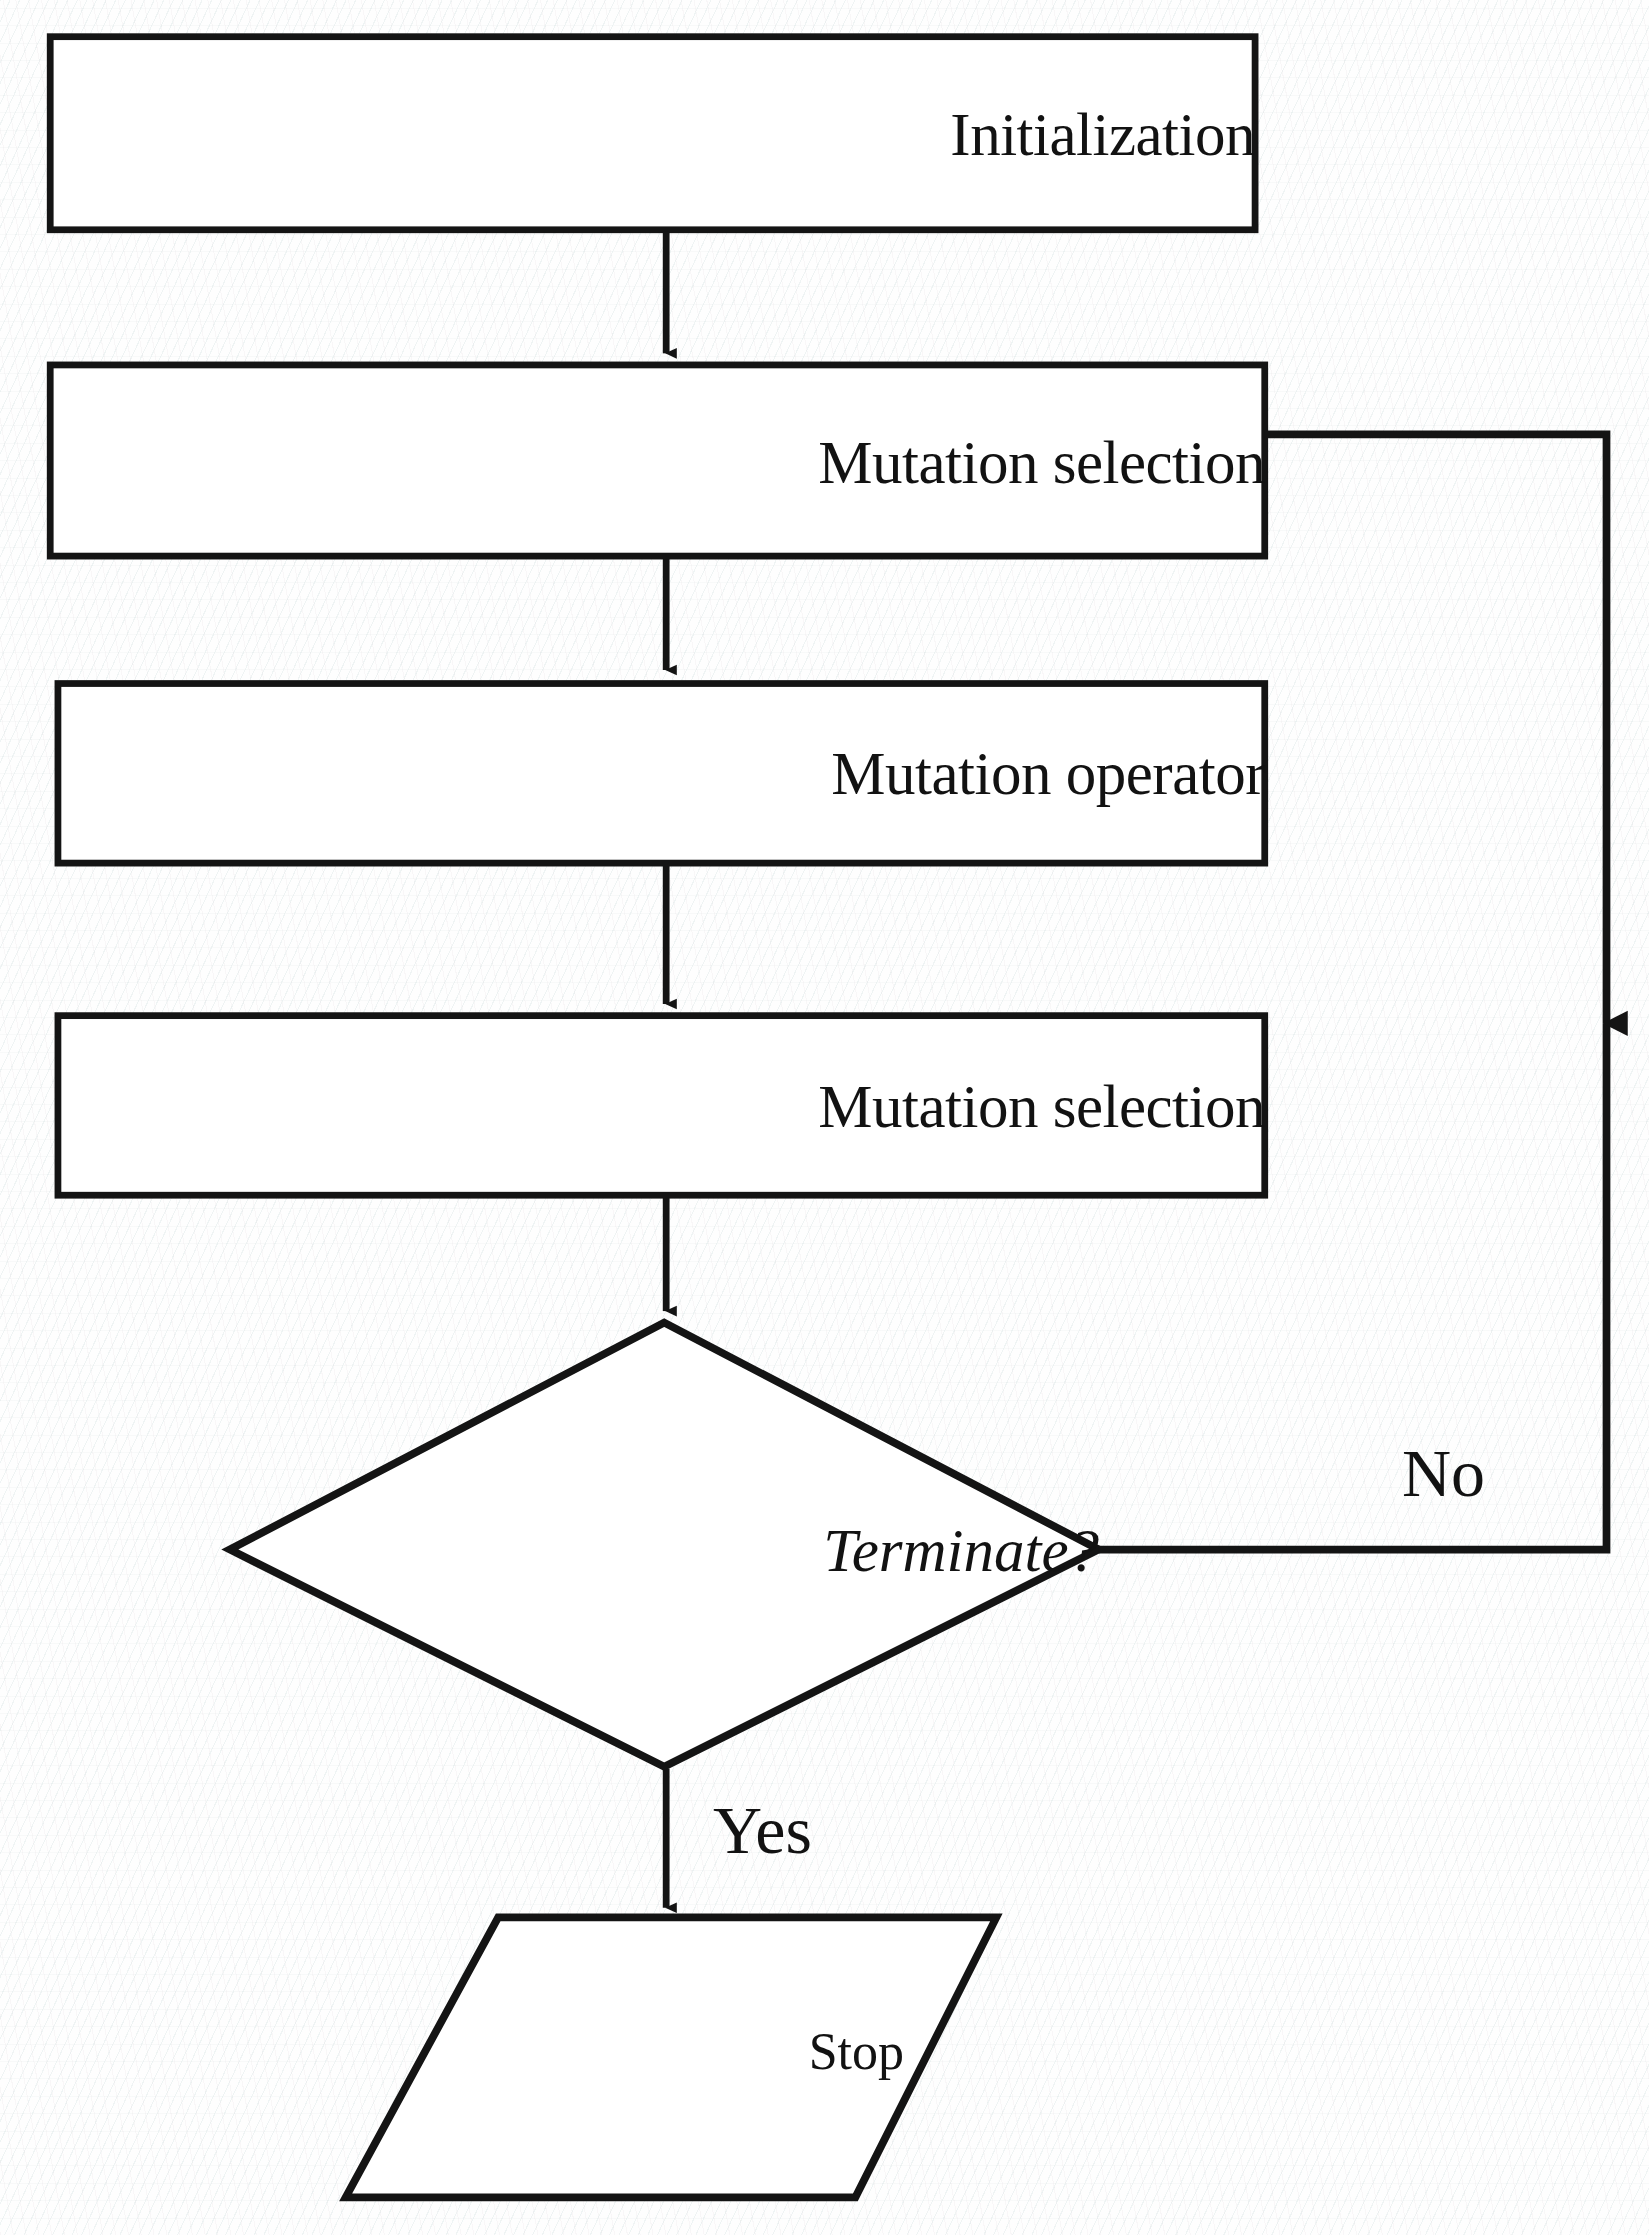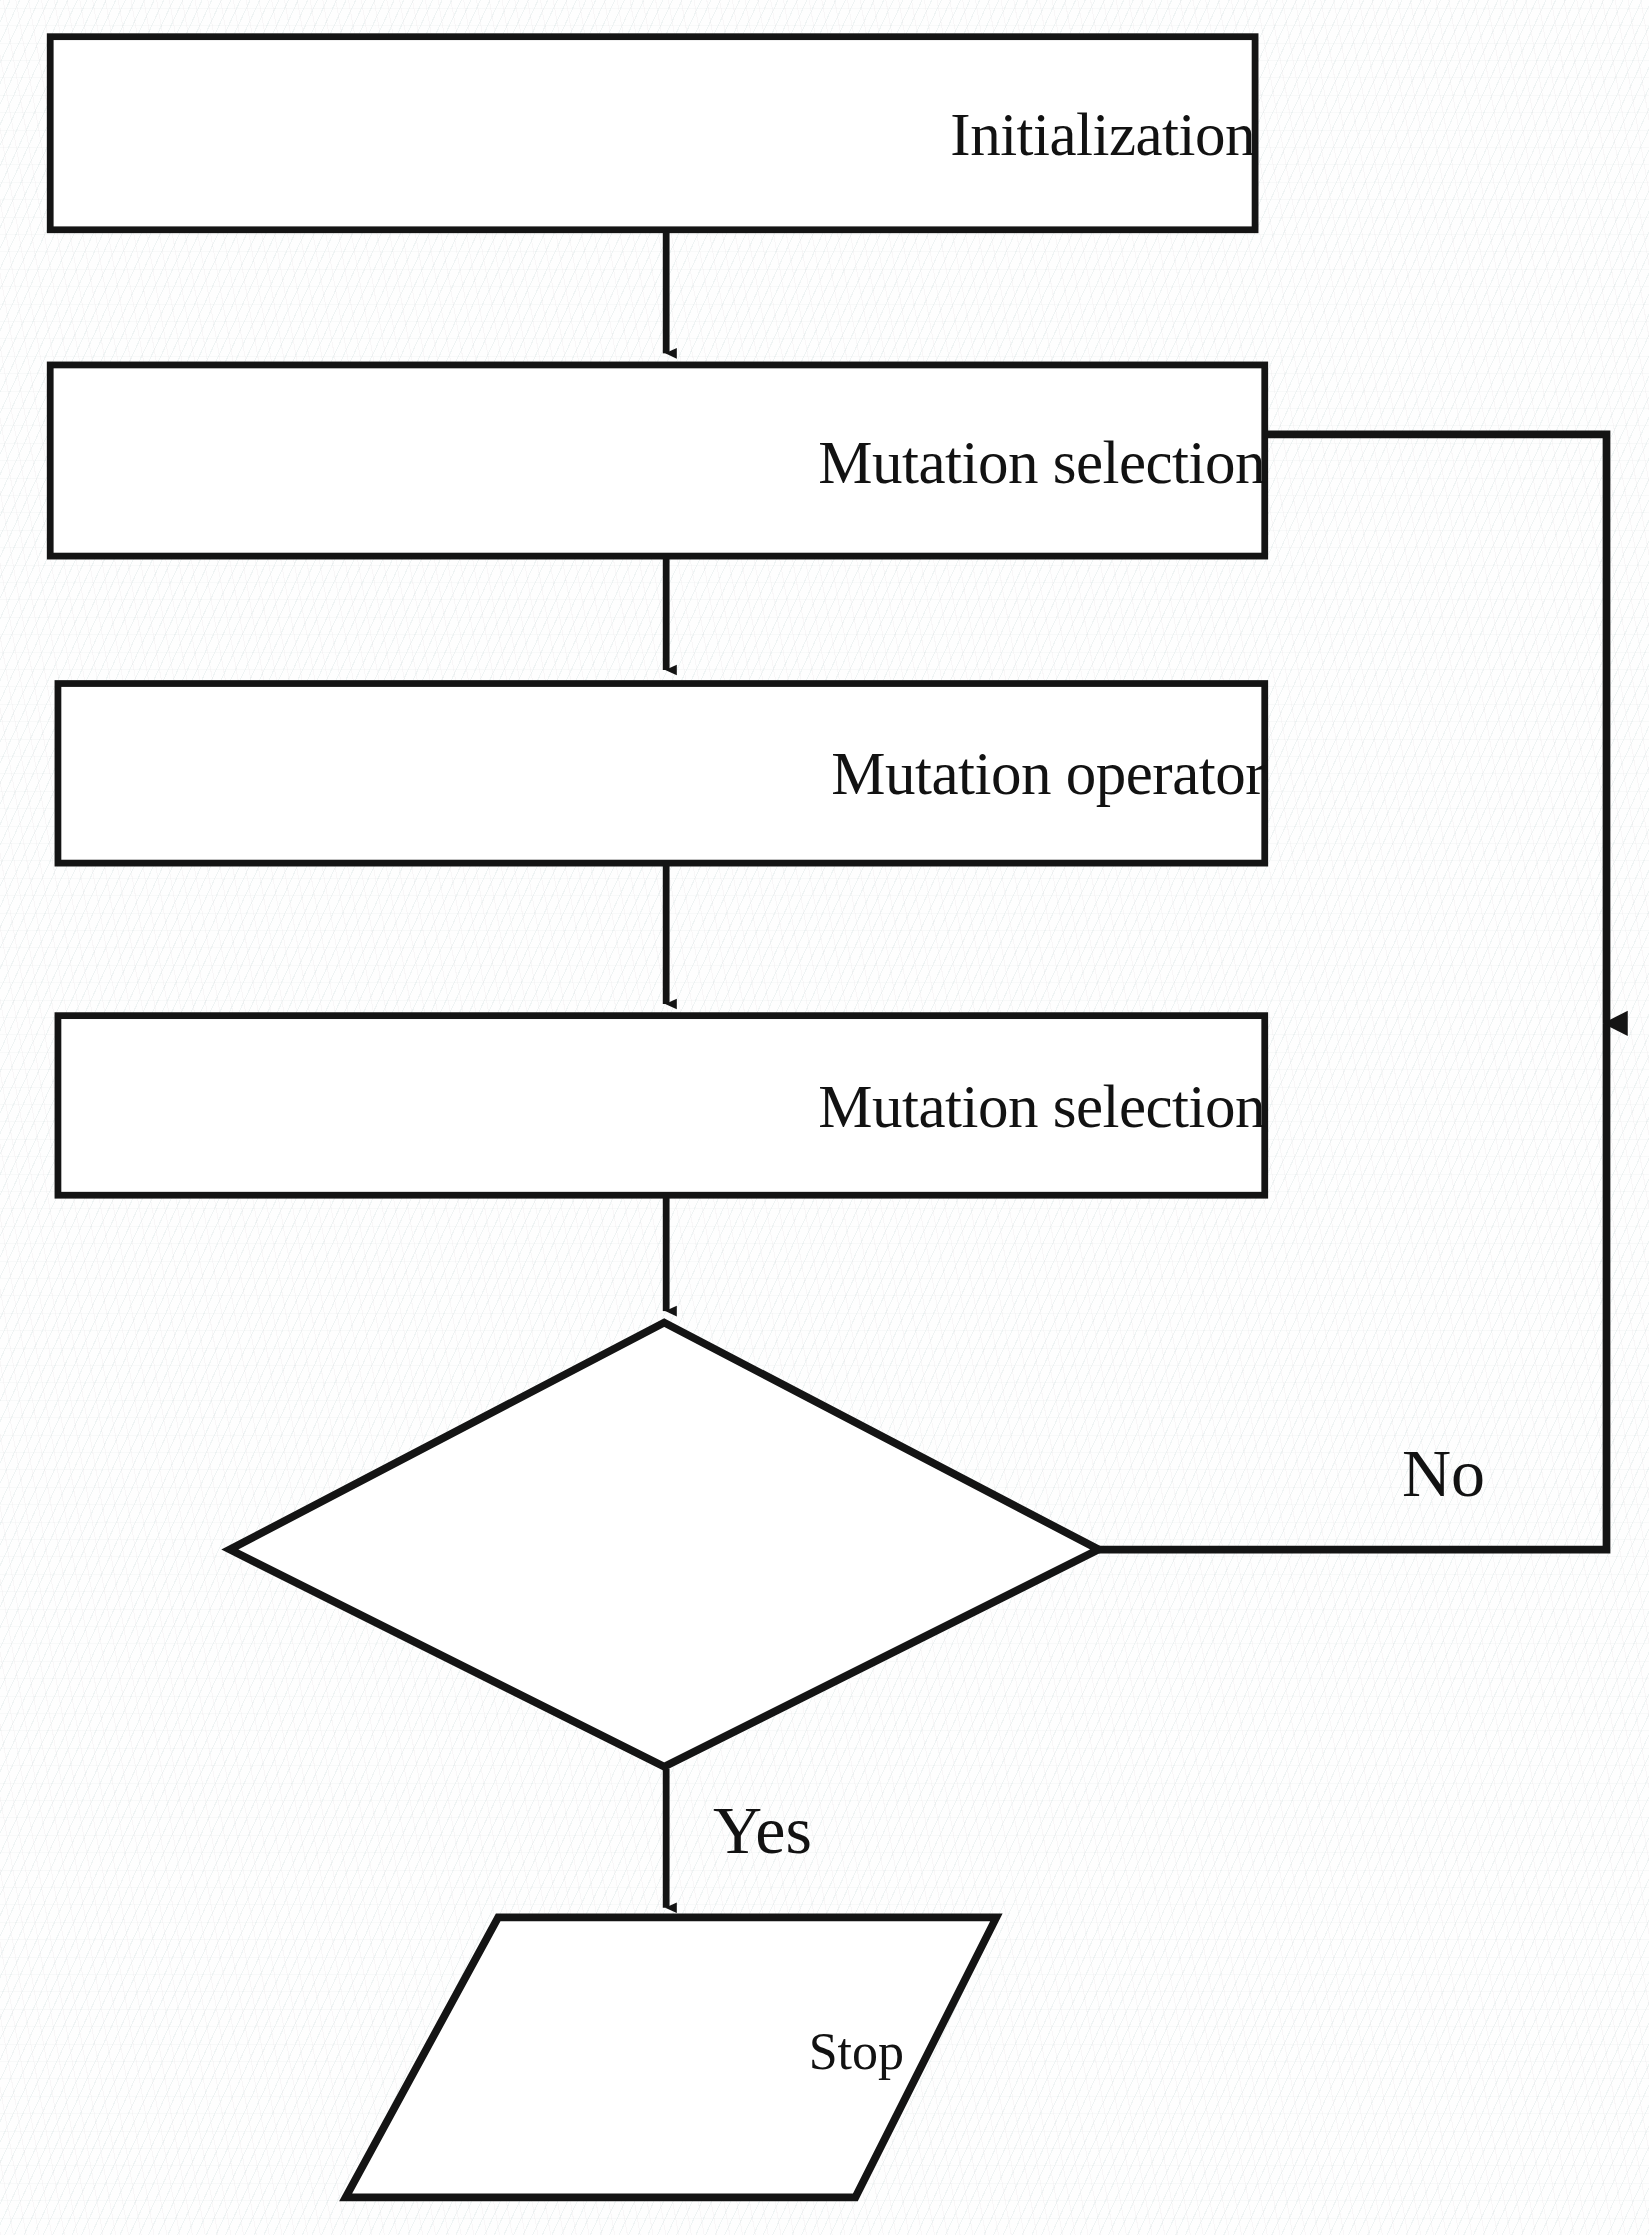--- a/index.html
+++ b/index.html
@@ -103,20 +103,21 @@
   </svg>
 
   <div class="node-label box-label" style="left:50px; top:104px; width:1205px;">Initialization</div>
 
   <div class="node-label box-label" style="left:50px; top:432px; width:1215px;">Mutation selection</div>
 
   <div class="node-label box-label" style="left:58px; top:743px; width:1207px;">Mutation operator</div>
 
   <div class="node-label box-label" style="left:58px; top:1076px; width:1207px;">Mutation selection</div>
 
+  <div class="node-label diamond-label" style="left:230px; top:1520px; width:869px;">Terminate?</div>
 
   <div class="node-label stop-label" style="left:406px; top:1929px; width:498px; top:2026px;">Stop</div>
 
   <div class="node-label edge-label" style="left:1311px; top:1439px; width:174px;">No</div>
 
   <div class="node-label edge-label" style="left:713px; top:1796px; width:183px; text-align:left;">Yes</div>
 
 </div>
 
 

